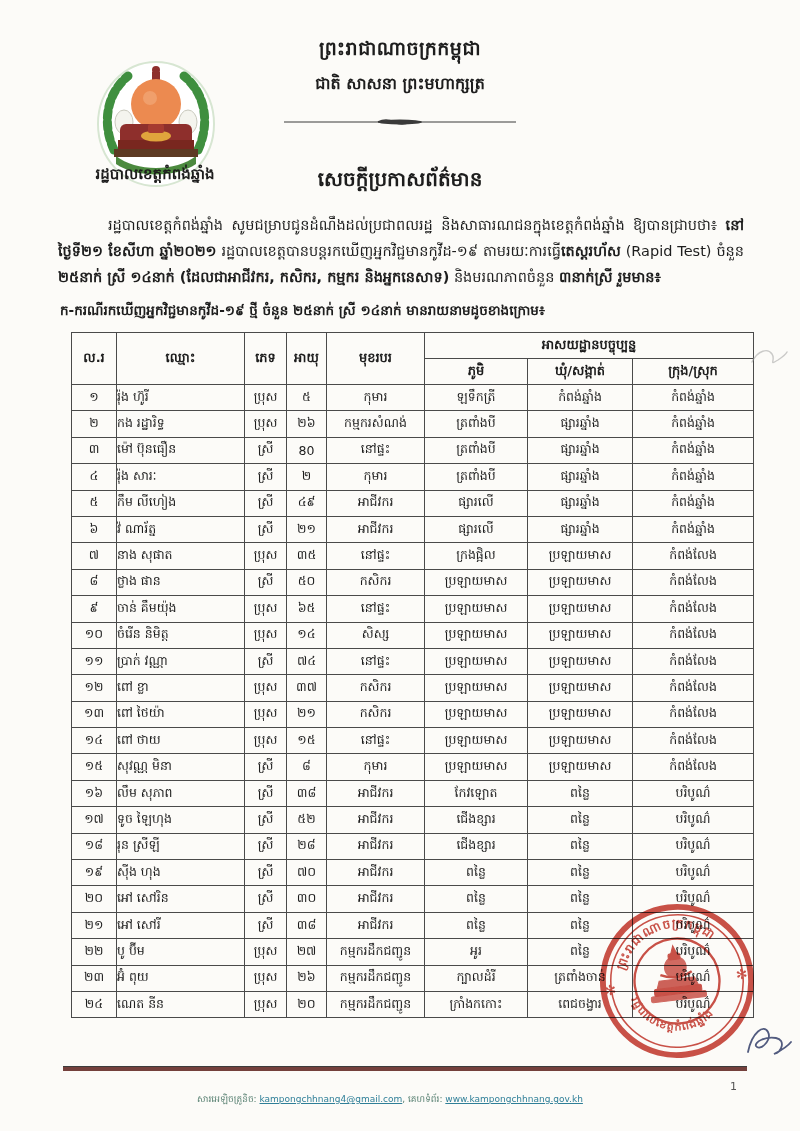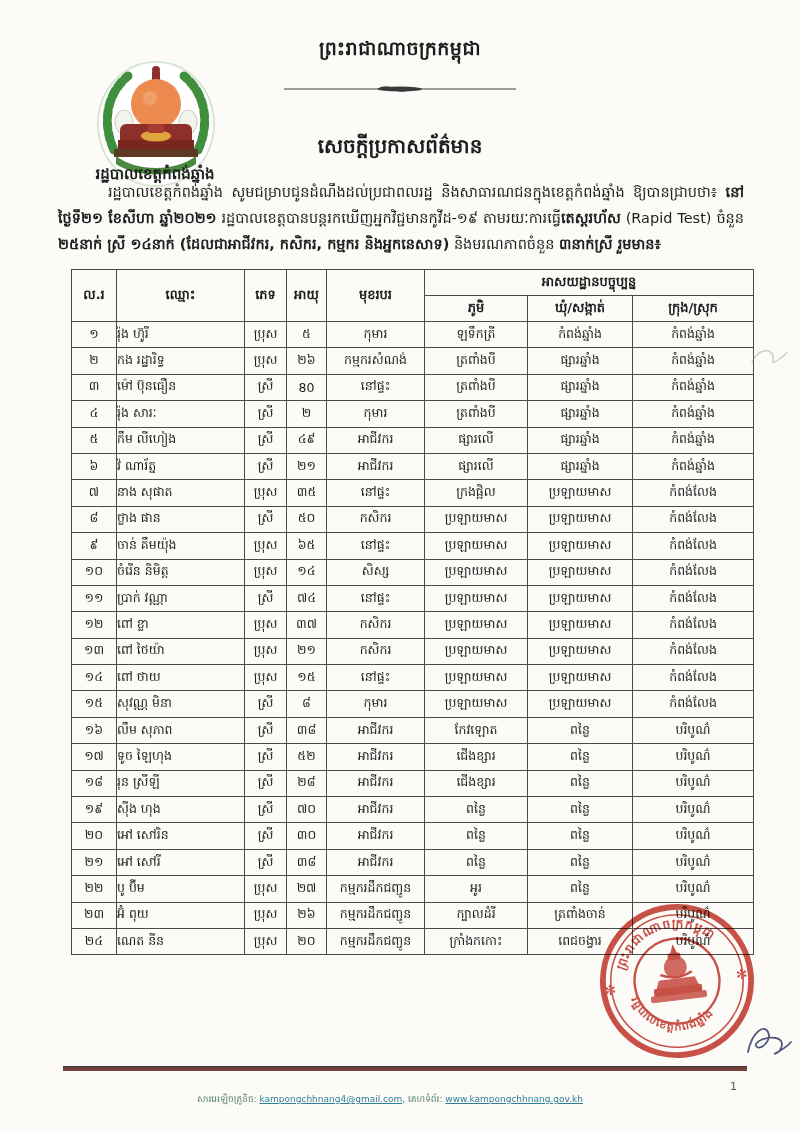--- a/index.html
+++ b/index.html
@@ -71,31 +71,33 @@
     <ellipse cx="92" cy="62" rx="9" ry="12" fill="#f4f4ee" stroke="#c9c9bd"></ellipse>
     <path d="M30,64 h60 a6,6 0 0 1 6,6 v10 h-72 v-10 a6,6 0 0 1 6,-6 Z" fill="#8e2f2c"></path>
     <rect x="22" y="80" width="76" height="9" fill="#79271f"></rect>
     <rect x="18" y="89" width="84" height="8" fill="#5d3a23"></rect>
     <ellipse cx="60" cy="76" rx="15" ry="5.5" fill="#e0a43c"></ellipse>
     <rect x="52" y="64" width="16" height="9" rx="2" fill="#a63a30"></rect>
   </svg>
   <div class="org-name">រដ្ឋបាលខេត្តកំពង់ឆ្នាំង</div>
 
   <div class="kingdom center">ព្រះរាជាណាចក្រកម្ពុជា</div>
+  <div class="motto center">ជាតិ សាសនា ព្រះមហាក្សត្រ</div>
   <div class="ornament center">
     <svg width="240" height="12" viewBox="0 0 240 12">
       <line x1="4" y1="6" x2="236" y2="6" stroke="#3a3a3a" stroke-width="1"></line>
       <ellipse cx="120" cy="6" rx="22" ry="2.6" fill="#3a3a3a"></ellipse>
       <path d="M98,6 q8,-4 16,0 q8,4 16,0" fill="none" stroke="#3a3a3a" stroke-width="1.4"></path>
     </svg>
   </div>
   <div class="doc-title center">សេចក្តីប្រកាសព័ត៌មាន</div>
 
   <p class="para"><span>រដ្ឋបាលខេត្តកំពង់ឆ្នាំង សូមជម្រាបជូនដំណឹងដល់ប្រជាពលរដ្ឋ និងសាធារណជនក្នុងខេត្តកំពង់ឆ្នាំង ឱ្យបានជ្រាបថា៖ </span><span class="b">នៅថ្ងៃទី២១ ខែសីហា ឆ្នាំ២០២១</span><span> រដ្ឋបាលខេត្តបានបន្តរកឃើញអ្នកវិជ្ជមានកូវីដ-១៩ តាមរយៈការធ្វើ</span><span class="b">តេស្តរហ័ស</span><span> (Rapid Test) ចំនួន </span><span class="b">២៥នាក់ ស្រី ១៤នាក់ (ដែលជាអាជីវករ, កសិករ, កម្មករ និងអ្នកនេសាទ)</span><span> និងមរណភាពចំនួន </span><span class="b">៣នាក់ស្រី រួមមាន៖</span></p>
 
+  <div class="section-heading">ក-ករណីរកឃើញអ្នកវិជ្ជមានកូវីដ-១៩ ថ្មី ចំនួន ២៥នាក់ ស្រី ១៤នាក់ មានរាយនាមដូចខាងក្រោម៖</div>
 
   <table class="cases">
     <colgroup>
       <col style="width:45px">
         <col style="width:128px">
         <col style="width:42px">
         <col style="width:40px">
       <col style="width:98px">
         <col style="width:103px">
         <col style="width:105px">

